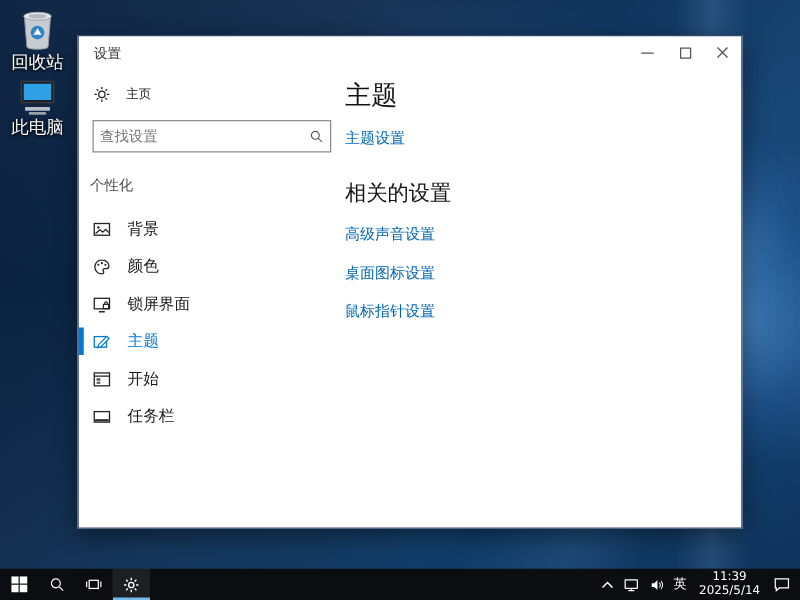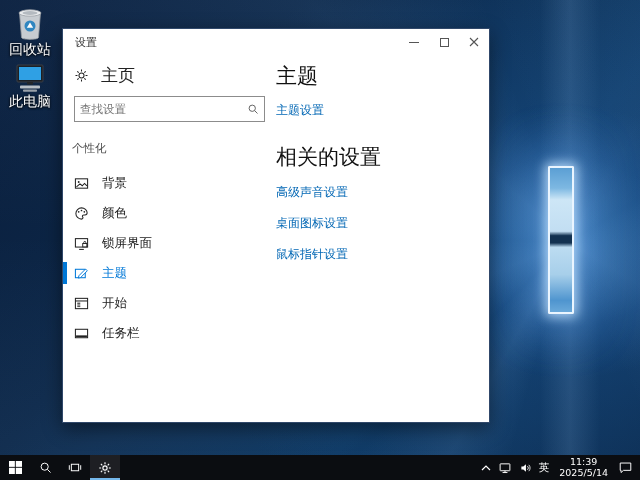--- a/index.html
+++ b/index.html
@@ -31,56 +31,56 @@
     box-shadow: 0 0 12px 3px rgba(190,225,255,.85), 0 0 46px 14px rgba(100,165,235,.45);
   }
 
   
   .desk-icon { position:absolute; width:58px; text-align:center; z-index:2; cursor:default; }
   .desk-icon .glyph { display:block; margin:0 auto; }
   .desk-icon .lbl { display:block; margin-top:0; font-size:14px; color:#fff;
     text-shadow:0 1px 2px rgba(0,0,0,.9), 0 0 3px rgba(0,0,0,.8); }
 
   
-  .win { position:absolute; left:62px; top:28px; width:428px; height:395px; z-index:3;
+  .win { position:absolute; left:62px; top:28px; width:532px; height:395px; z-index:3;
     background:#fff; border:1px solid #30486a; box-shadow:0 6px 18px rgba(0,0,0,.45); }
   .titlebar { display:flex; align-items:center; height:26px; }
   .win-title { margin-left:12px; font-size:11px; color:#333; }
   .controls { margin-left:auto; display:flex; height:100%; }
   .ctrl { width:30px; height:100%; display:flex; align-items:center; justify-content:center; color:#555; }
   .min-glyph { display:block; width:10px; height:1px; background:#555; }
   .max-glyph { display:block; width:9px; height:9px; border:1px solid #555; }
 
   .win-body { position:absolute; top:26px; left:0; right:0; bottom:0; display:flex; }
 
   
   .sidebar { width:213px; flex:0 0 213px; }
   .home-row { display:flex; align-items:center; gap:12px; margin:8px 0 0 11px;
-    font-size:17px; color:#222; height:24px; }
+    font-size:10px; color:#222; height:24px; }
   .search-box { display:flex; align-items:center; margin:9px 11px 0 11px; height:22px;
     border:1px solid #8c8c8c; background:#fff; padding:12px 5px; }
   .search-box input { flex:1; border:none; outline:none; font-size:11.5px; min-width:0;
     color:#333; background:transparent; font-family:inherit; }
   .search-box input::placeholder { color:#767676; }
   .section-label { margin:19px 0 0 9px; font-size:11.5px; color:#4c4c4c; }
   .nav { margin-top:12px; }
   .nav-item { position:relative; display:flex; align-items:center; gap:13px; height:30px;
     padding-left:11px; font-size:12.5px; color:#1a1a1a; cursor:default; }
   .nav-item .nav-ic { display:flex; width:15px; color:#222; }
   .nav-item.selected { color:#0078d7; }
   .nav-item.selected .nav-ic { color:#0078d7; }
   .nav-item.selected::before { content:''; position:absolute; left:0; top:4px; bottom:4px;
     width:4px; background:#0078d7; }
 
   
   .main { flex:1; padding:8px 0 0 0; }
   .main-title { font-size:21px; font-weight:400; color:#111; line-height:26px; }
   .link { display:inline-block; font-size:12px; color:#0066b4; text-decoration:none; cursor:pointer; }
   .primary-link { margin-top:13px; }
-  .related-title { margin-top:24px; font-size:21px; font-weight:400; color:#111; }
+  .related-title { margin-top:24px; font-size:17px; font-weight:400; color:#111; }
   .related-list { margin-top:13px; display:flex; flex-direction:column; gap:14px; align-items:flex-start;justify-content:center; }
 
   
   .taskbar { position:absolute; left:0; right:0; bottom:0; height:25px; z-index:10;
     background:#0b0d11; display:flex; align-items:stretch; }
   .tb-left { display:flex; }
   .tb-btn { width:30px; display:flex; align-items:center; justify-content:center; color:#fff; }
   .tb-btn.active { background:rgba(255,255,255,.08); box-shadow:inset 0 -2px 0 #76b9ed; }
   .tray { margin-left:auto; display:flex; align-items:center; gap:7px; padding-right:7px; color:#fff; }
   .tray-ic { display:flex; align-items:center; color:#fff; }

